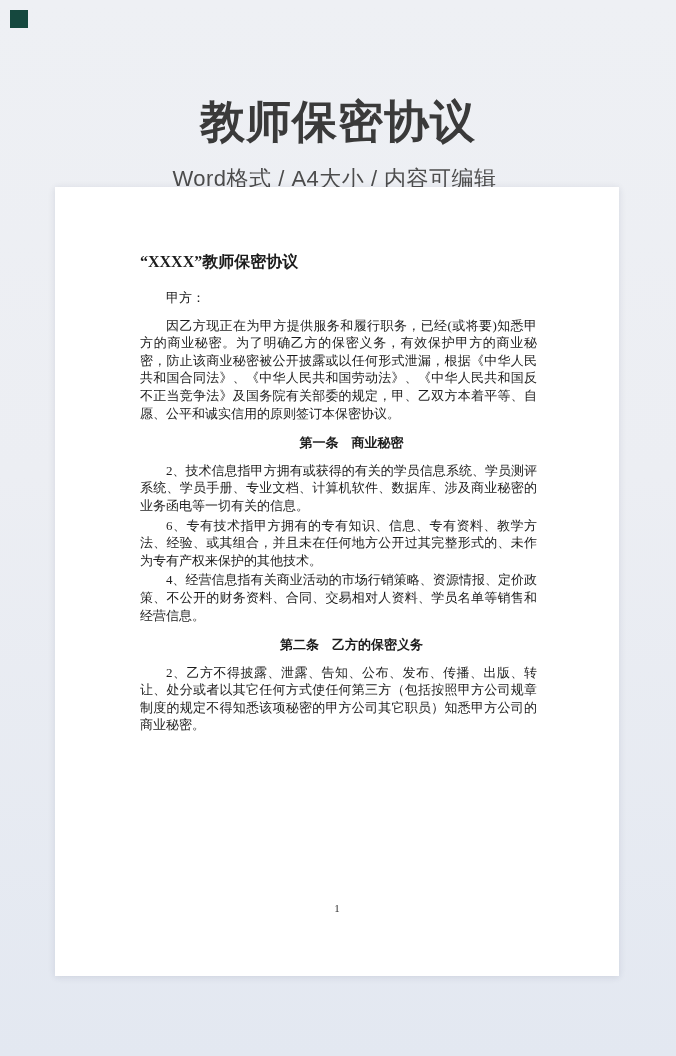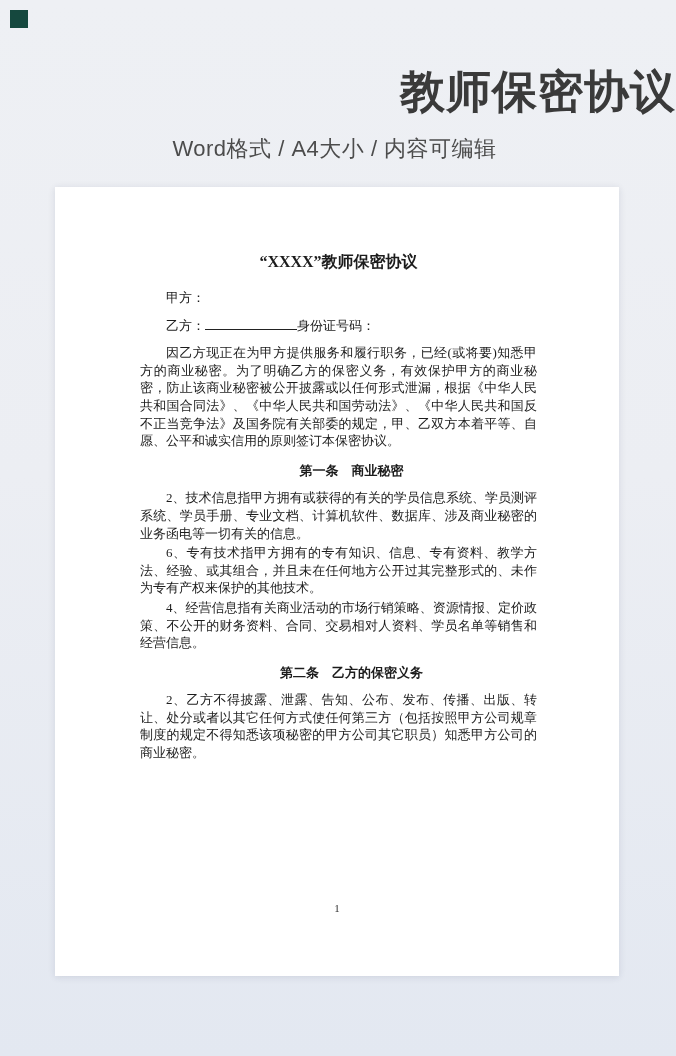--- a/index.html
+++ b/index.html
@@ -24,27 +24,26 @@
 
   .hero {
     position: absolute;
     top: 0;
     left: 0;
     width: 676px;
     text-align: center;
   }
   .hero-title {
     margin: 0;
-    padding-top: 62px;
+    padding-top: 92px;
     font-size: 45px;
     font-weight: 700;
     letter-spacing: 1px;
     color: #3a3a3a;
     font-family: "Liberation Sans", "DejaVu Sans", sans-serif;
-    text-align: right;
   }
   .hero-subtitle {
     margin: 12px 7px 0 0;
     font-size: 22px;
     color: #4c4c4c;
     letter-spacing: 0.5px;
   }
 
   .doc-page {
     position: absolute;
@@ -63,21 +62,20 @@
     top: 64px;
     font-family: "Liberation Serif", "DejaVu Serif", serif;
     color: #1c1c1c;
     font-size: 13px;
     line-height: 17.6px;
     text-align: justify;
   }
 
   .doc-title {
     margin: 0 0 16px 0;
-    text-align: center;
     text-indent: 0;
     font-size: 16px;
     line-height: 22px;
     font-weight: 700;
   }
 
   .party-line {
     margin: 0 0 10px 0;
     text-indent: 2em;
   }
@@ -122,21 +120,20 @@
   <p class="hero-subtitle">Word格式 / A4大小 / 内容可编辑</p>
 </header>
 
 <div class="doc-page">
   <div class="doc-body">
 
     <h2 class="doc-title">“XXXX”教师保密协议</h2>
 
     <p class="party-line"><span>甲方：</span></p>
 
-    <p class="party-line"><span>乙方：</span><span class="blank-underline"></span><span>身份证号码：</span></p>
 
     <p class="para">因乙方现正在为甲方提供服务和履行职务，已经(或将要)知悉甲方的商业秘密。为了明确乙方的保密义务，有效保护甲方的商业秘密，防止该商业秘密被公开披露或以任何形式泄漏，根据《中华人民共和国合同法》、《中华人民共和国劳动法》、《中华人民共和国反不正当竞争法》及国务院有关部委的规定，甲、乙双方本着平等、自愿、公平和诚实信用的原则签订本保密协议。</p>
 
     <h3 class="sec-heading">第一条　商业秘密</h3>
 
     <p class="para">2、技术信息指甲方拥有或获得的有关的学员信息系统、学员测评系统、学员手册、专业文档、计算机软件、数据库、涉及商业秘密的业务函电等一切有关的信息。</p>
     <p class="para">6、专有技术指甲方拥有的专有知识、信息、专有资料、教学方法、经验、或其组合，并且未在任何地方公开过其完整形式的、未作为专有产权来保护的其他技术。</p>
     <p class="para">4、经营信息指有关商业活动的市场行销策略、资源情报、定价政策、不公开的财务资料、合同、交易相对人资料、学员名单等销售和经营信息。</p>
 
     <h3 class="sec-heading">第二条　乙方的保密义务</h3>

